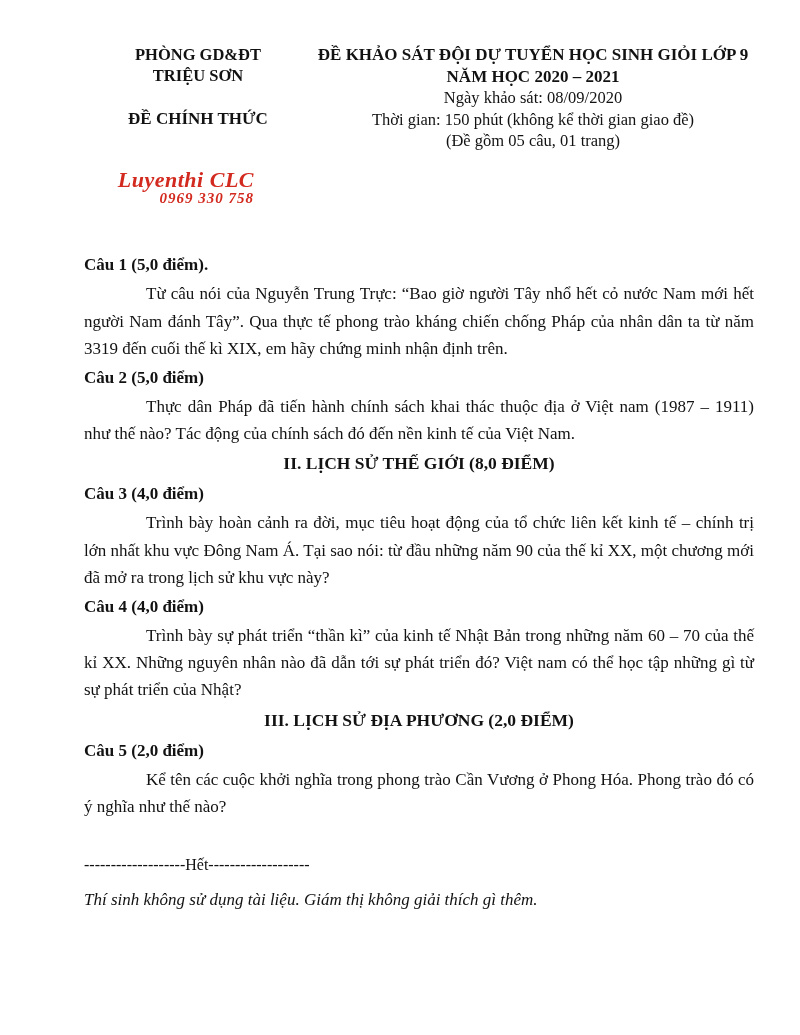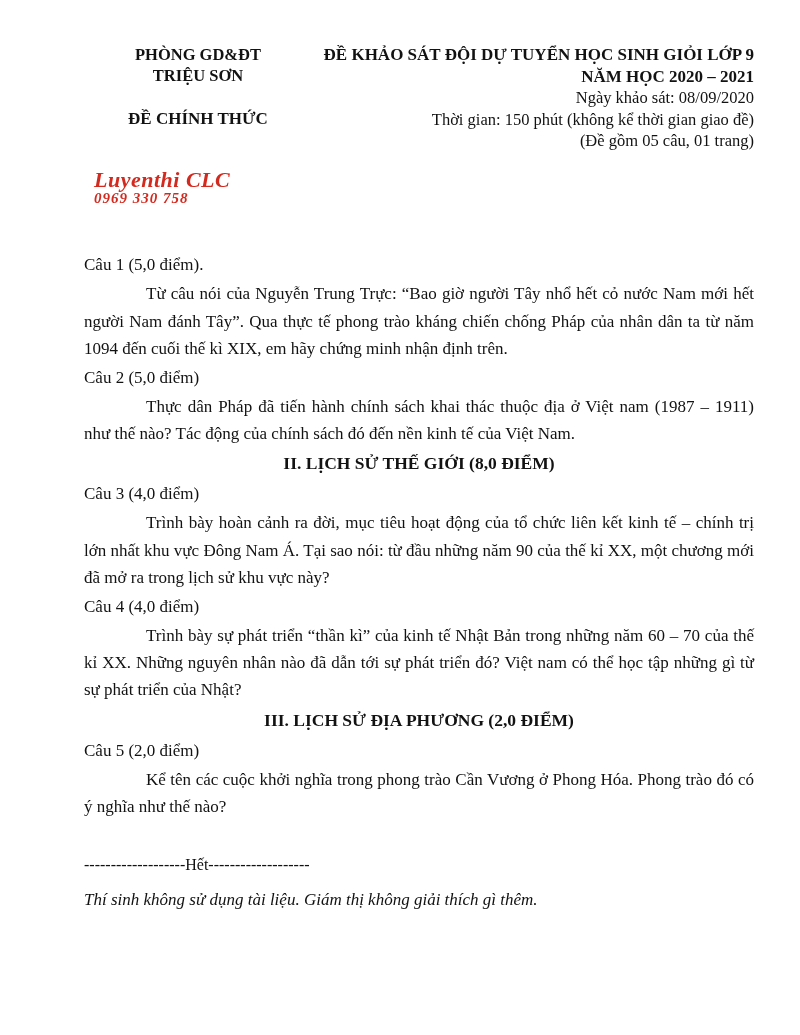--- a/index.html
+++ b/index.html
@@ -33,30 +33,30 @@
     font-weight: bold;
     font-size: 16.5px;
     line-height: 21px;
   }
   .exam-type {
     margin-top: 22px;
     font-size: 17px;
   }
   .header-right {
     flex: 1 1 auto;
-    text-align: right;
+    text-align: center;
     font-size: 16.5px;
     line-height: 21.5px;
   }
   .header-right .bold { font-weight: bold; font-size: 17px; }
   
   .logo {
     margin: 16px 0 0 10px;
     width: 160px;
-    text-align: left;
+    text-align: right;
     font-style: italic;
     font-weight: bold;
     line-height: 1.05;
   }
   .logo-name {
     font-size: 22px;
     letter-spacing: 0.5px;
   }
   .logo-phone {
     font-size: 15px;
@@ -71,21 +71,21 @@
     margin: 0;
     padding: 3px 0;
     text-align: center;
     font-weight: bold;
     font-size: 17.5px;
     line-height: 26px;
   }
   .q-label {
     margin: 0;
     padding: 2px 0;
-    font-weight: normal;
+    font-weight: bold;
     line-height: 26px;
   }
   .q-text {
     margin: 0;
     text-indent: 62px;
     text-align: justify;
     line-height: 27.4px;
   }
   
   .footer { margin-top: 30px; }
@@ -123,21 +123,21 @@
 
   <div class="logo" style="color: rgb(211, 42, 31);">
     <div class="logo-name">Luyenthi CLC</div>
     <div class="logo-phone">0969 330 758</div>
   </div>
 
   <div class="content">
 
 
     <p class="q-label">Câu 1 (5,0 điểm).</p>
-    <p class="q-text">Từ câu nói của Nguyễn Trung Trực: “Bao giờ người Tây nhổ hết cỏ nước Nam mới hết người Nam đánh Tây”. Qua thực tế phong trào kháng chiến chống Pháp của nhân dân ta từ năm 1094 đến cuối thế kì XIX, em hãy chứng minh nhận định trên.</p>
+    <p class="q-text">Từ câu nói của Nguyễn Trung Trực: “Bao giờ người Tây nhổ hết cỏ nước Nam mới hết người Nam đánh Tây”. Qua thực tế phong trào kháng chiến chống Pháp của nhân dân ta từ năm 3319 đến cuối thế kì XIX, em hãy chứng minh nhận định trên.</p>
 
     <p class="q-label">Câu 2 (5,0 điểm)</p>
     <p class="q-text">Thực dân Pháp đã tiến hành chính sách khai thác thuộc địa ở Việt nam (1987 – 1911) như thế nào? Tác động của chính sách đó đến nền kinh tế của Việt Nam.</p>
 
     <h3 class="section-heading">II. LỊCH SỬ THẾ GIỚI (8,0 ĐIỂM)</h3>
 
     <p class="q-label">Câu 3 (4,0 điểm)</p>
     <p class="q-text">Trình bày hoàn cảnh ra đời, mục tiêu hoạt động của tổ chức liên kết kinh tế – chính trị lớn nhất khu vực Đông Nam Á. Tại sao nói: từ đầu những năm 90 của thế kỉ XX, một chương mới đã mở ra trong lịch sử khu vực này?</p>
 
     <p class="q-label">Câu 4 (4,0 điểm)</p>

